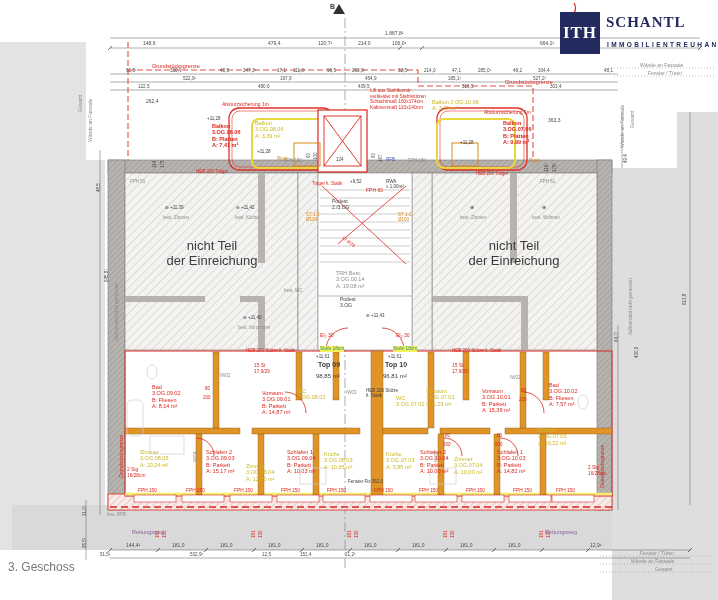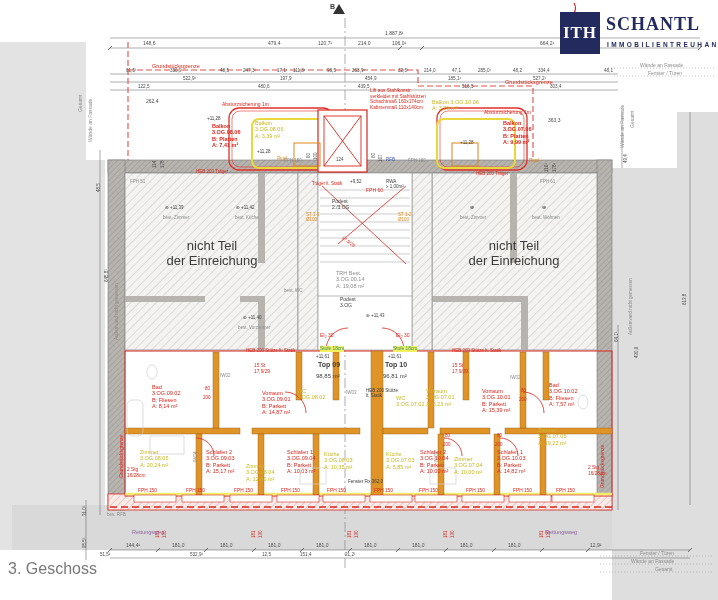--- a/index.html
+++ b/index.html
@@ -7,21 +7,21 @@
          font-family:"Liberation Sans",sans-serif;}
   #plan-svg{position:absolute;left:0;top:0;}
   #plan-labels{position:absolute;left:0;top:0;width:718px;height:600px;pointer-events:none;}
   .lbl{position:absolute;white-space:pre-line;line-height:1.18;transform-origin:0 0;}
   
   .logo-wrap{position:absolute;left:558px;top:8px;width:160px;height:50px;}
   .logo-mark{position:absolute;left:2px;top:4px;width:40px;height:42px;background:#232a5e;
              color:#ffffff;display:flex;align-items:center;justify-content:center;
              font-family:"Liberation Serif",serif;font-weight:bold;font-size:17px;letter-spacing:1px;}
   .logo-name{position:absolute;left:48px;top:6px;color:#232a5e;font-family:"Liberation Serif",serif;
-             font-weight:bold;font-size:18px;letter-spacing:1px;}
+             font-weight:bold;font-size:15px;letter-spacing:1px;}
   .logo-sub{position:absolute;left:49px;top:33px;color:#232a5e;font-size:6.5px;font-weight:bold;
             letter-spacing:2.4px;}
 </style>
 </head>
 <body>
 
 <div id="stage">
 
   <svg id="plan-svg" width="718" height="600" viewBox="0 0 718 600">
     <defs>
@@ -482,14 +482,14 @@
       <div class="lbl" style="left: 655px; top: 567px; color: rgb(140, 140, 140); font-size: 5px;">Gesamt</div>
       <div class="lbl" style="left: 330px; top: 3px; color: rgb(60, 60, 60); font-size: 7px; font-weight: bold;">B</div>
     </div>
 
   <div class="logo-wrap">
     <div class="logo-mark">ITH</div>
     <div class="logo-name">SCHANTL</div>
     <div class="logo-sub">IMMOBILIENTREUHAND</div>
   </div>
 
-  <div class="lbl" style="left:8px;top:560px;font-size:16px;color:#787878;">3. Geschoss</div>
+  <div class="lbl" style="left:8px;top:560px;font-size:12px;color:#787878;">3. Geschoss</div>
 </div>
 
 </body></html>

